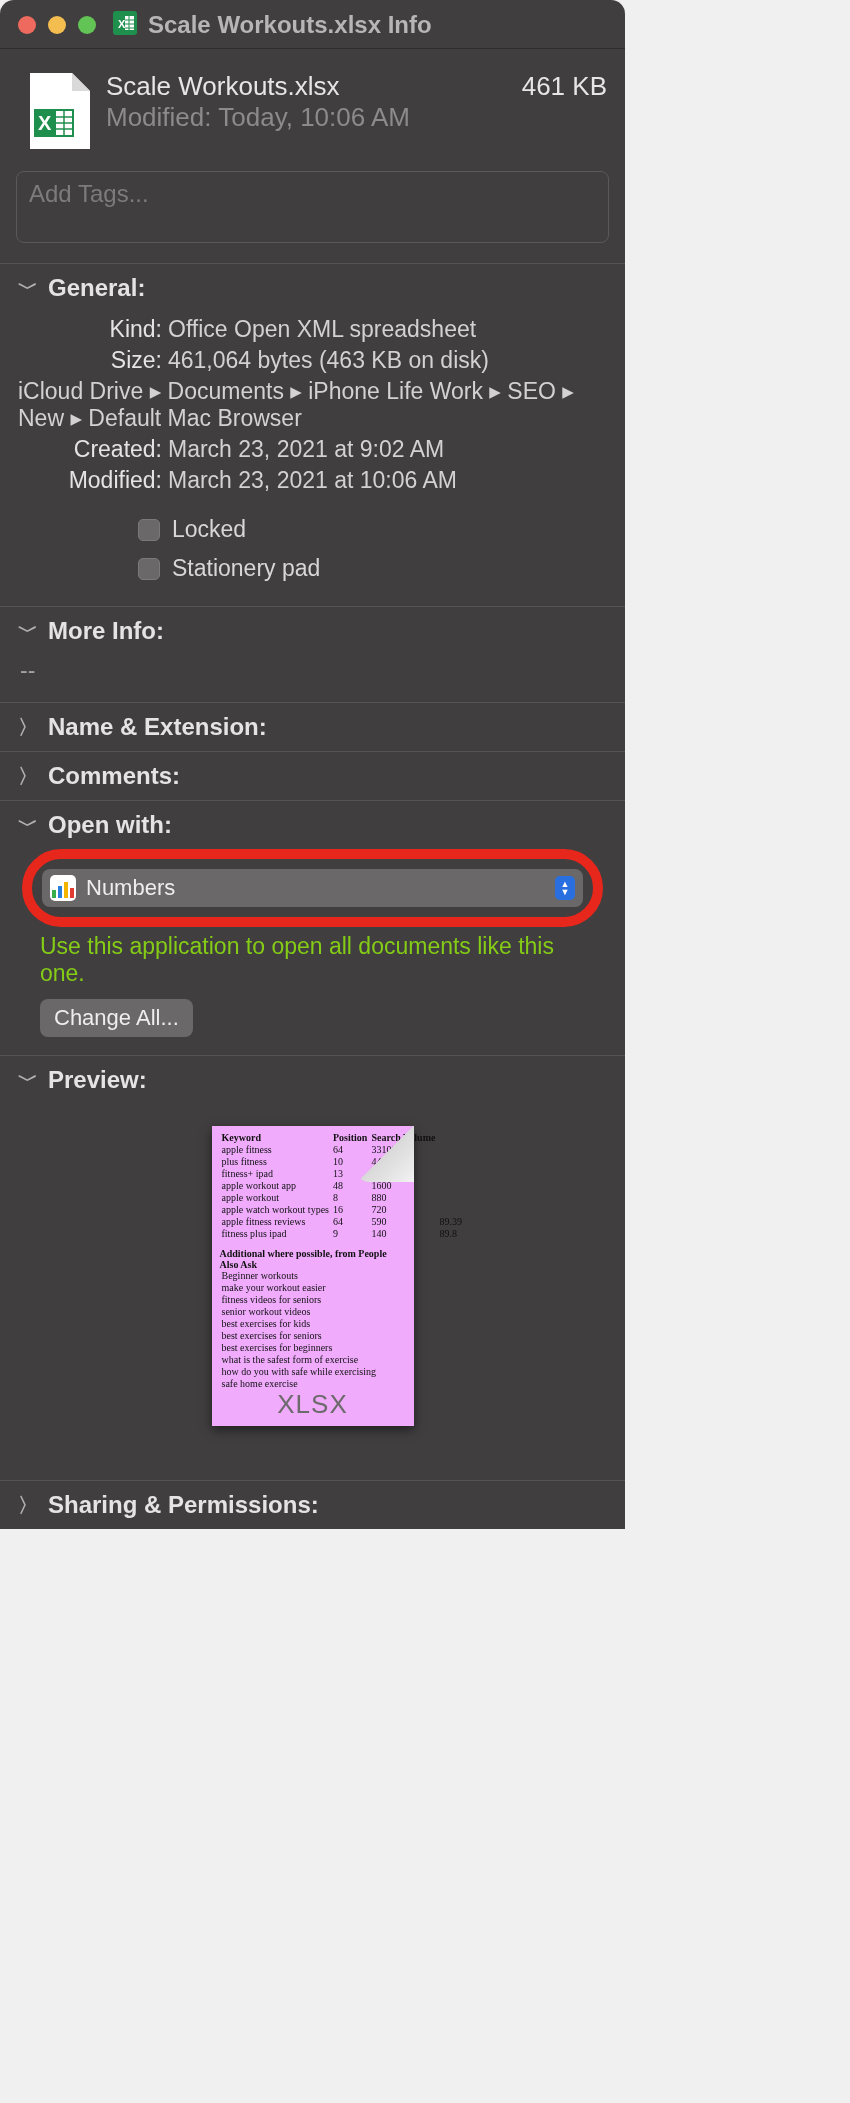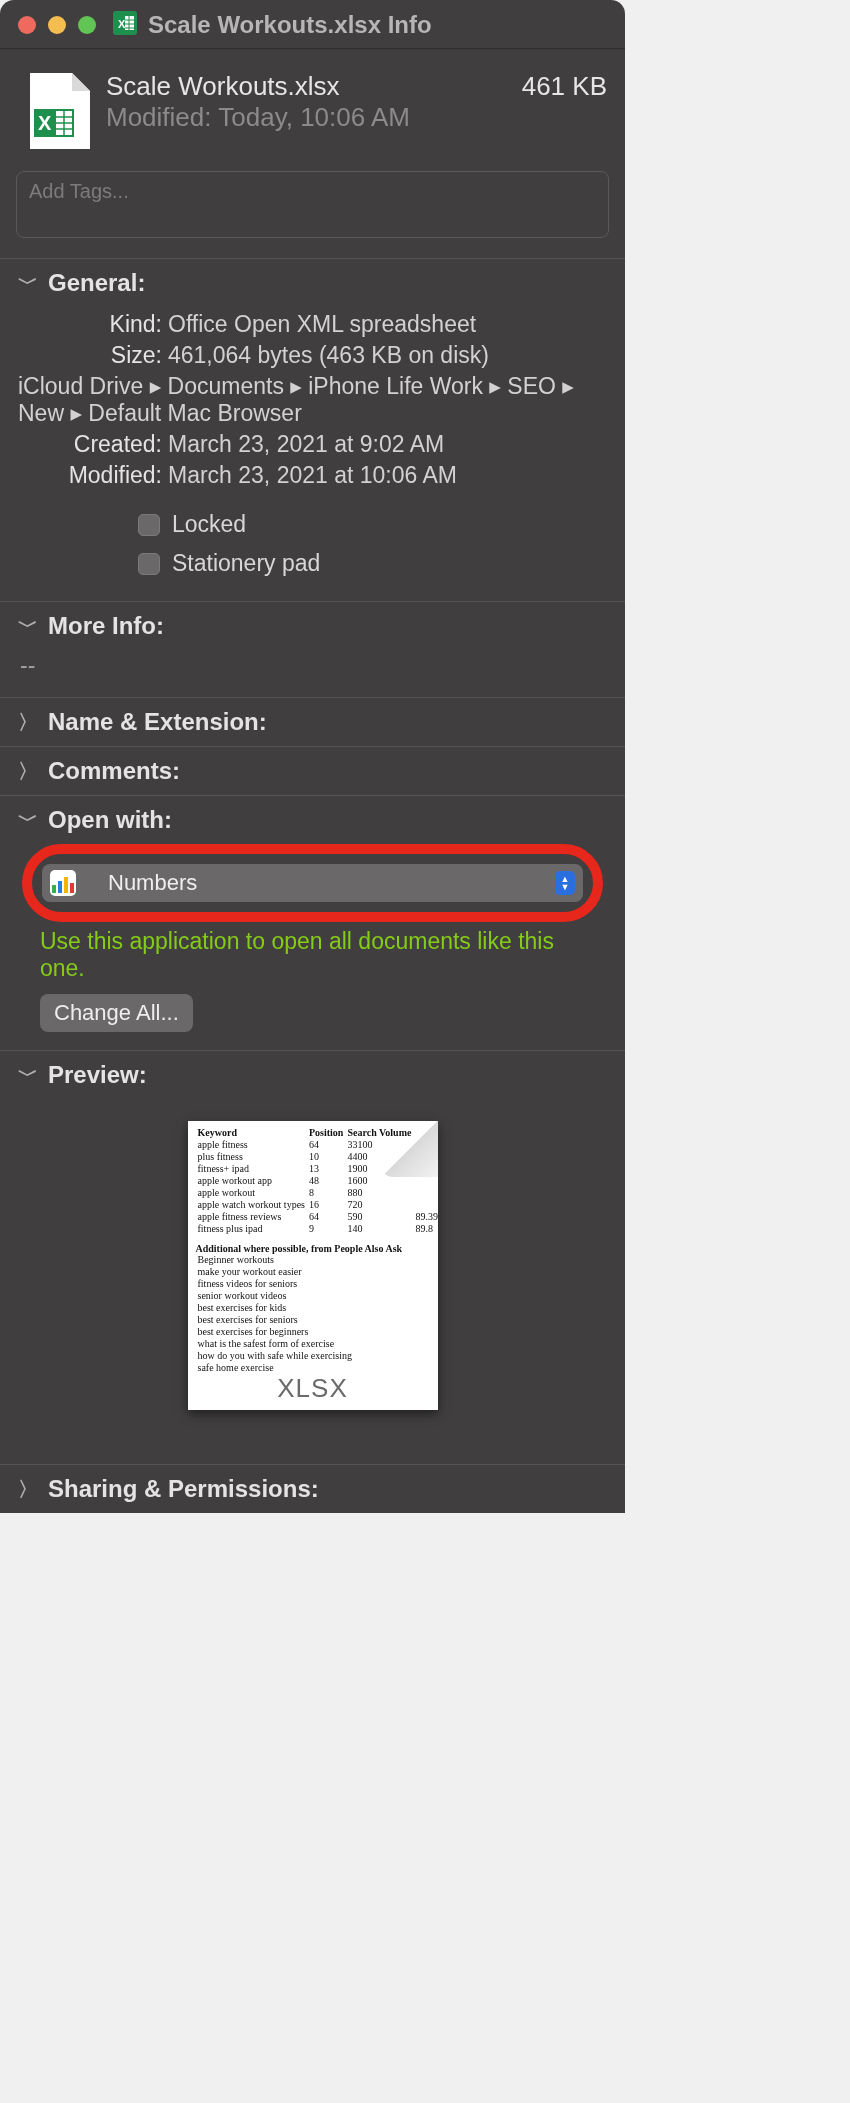--- a/index.html
+++ b/index.html
@@ -42,21 +42,21 @@
   .file-title { font-size: 26px; font-weight: 400; color:#e7e5e6; }
   .file-mod { font-size: 26px; color:#8c8a8b; }
   .file-size { font-size: 26px; font-weight: 400; color:#e7e5e6; margin-left:auto; }
 
   .tags-box {
     margin: 4px 16px 20px 16px;
     border: 1px solid #5b595a;
     border-radius: 8px;
     padding: 8px 12px 34px 12px;
     color:#7d7b7c;
-    font-size: 20px;
+    font-size: 24px;
   }
 
   .sec {
     border-top: 1px solid #555354;
   }
   .sec-header {
     display: flex; align-items: center;
     padding: 10px 18px;
     font-size: 24px; font-weight: 600; color:#e5e3e4;
     gap: 12px;
@@ -81,21 +81,21 @@
     border: 10px solid #e7271c;
     border-radius: 44px;
     padding: 10px 10px;
     margin: 0 22px 6px 22px;
   }
   .app-select {
     display:flex; align-items:center;
     background: #6a6869;
     border-radius: 8px;
     padding: 6px 8px;
-    font-size: 22px; color:#efeeef;gap:22px;
+    font-size: 22px; color:#efeeef;
   }
   .app-icon {
     width:26px; height:26px; background:#fff; border-radius:5px;
     display:flex; align-items:flex-end; justify-content:center; gap:2px; padding-bottom:3px;
     margin-right: 10px;
   }
   .bar1{width:4px;height:8px;background:#36b04a;}
   .bar2{width:4px;height:12px;background:#2a7fd9;}
   .bar3{width:4px;height:16px;background:#f5b400;}
   .bar4{width:4px;height:10px;background:#e23b32;}
@@ -108,21 +108,21 @@
 
   .open-help { font-size: 23px; color:#84cc16; padding: 0 40px 12px 40px; }
   .change-btn {
     display:inline-block; margin: 0 0 18px 40px;
     background:#6a6869; color:#efeeef;
     padding: 6px 14px; border-radius: 8px; font-size:22px;text-align:right;
   }
 
   .preview-area { display:flex; justify-content:center; padding: 22px 0 54px 0; }
   .doc {
-    width: 250px; background:#ffffff; color:#111;
+    width: 202px; background:#f0abfc; color:#111;
     font-family: "Times New Roman", serif;
     font-size: 10px;
     position: relative;
     box-shadow: 0 4px 10px rgba(0,0,0,0.5);
     padding: 6px 8px 36px 8px;
   }
   .doc table { width:100%; border-collapse:collapse; }
   .doc th { text-align:left; font-weight:700; }
   .doc th.r, .doc td.r { text-align:left; }
   .doc td, .doc th { padding:0 2px; line-height:12px; white-space:nowrap; overflow:hidden; }

